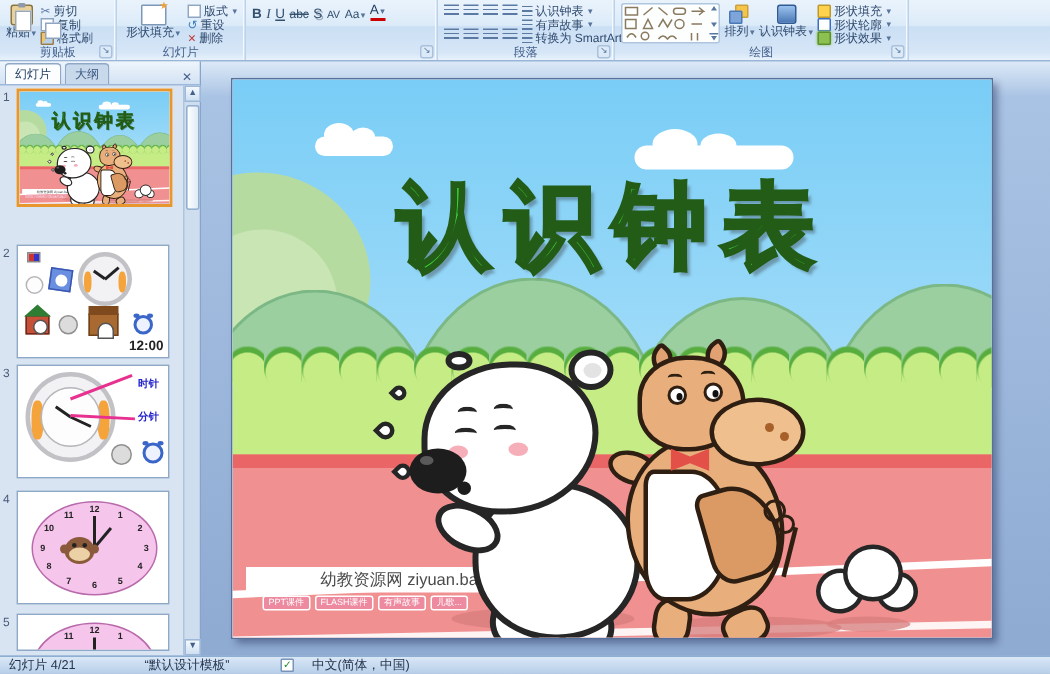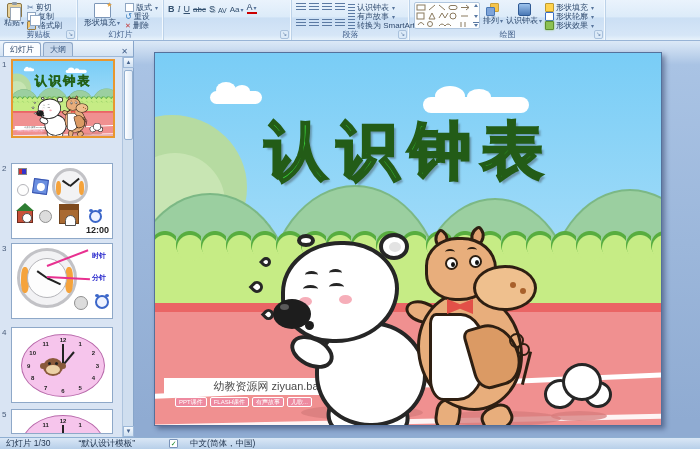--- a/index.html
+++ b/index.html
@@ -629,19 +629,19 @@
             <span class="badge">FLASH课件</span>
             <span class="badge">有声故事</span>
             <span class="badge">儿歌...</span>
           </div>
         </div>
       </div>
     </div>
   </div>
 
   <div class="statusbar">
-    <span style="margin-left:6px;">幻灯片 1/30</span>
-    <span style="margin-left:28px;text-align:center;">“默认设计模板”</span>
+    <span style="margin-left:6px;">幻灯片 4/21</span>
+    <span style="margin-left:46px;text-align:center;">“默认设计模板”</span>
     <span class="spell" style="margin-left:34px;">✓</span>
     <span style="margin-left:12px;">中文(简体，中国)</span>
   </div>
 
 </div>
 
 </body></html>

